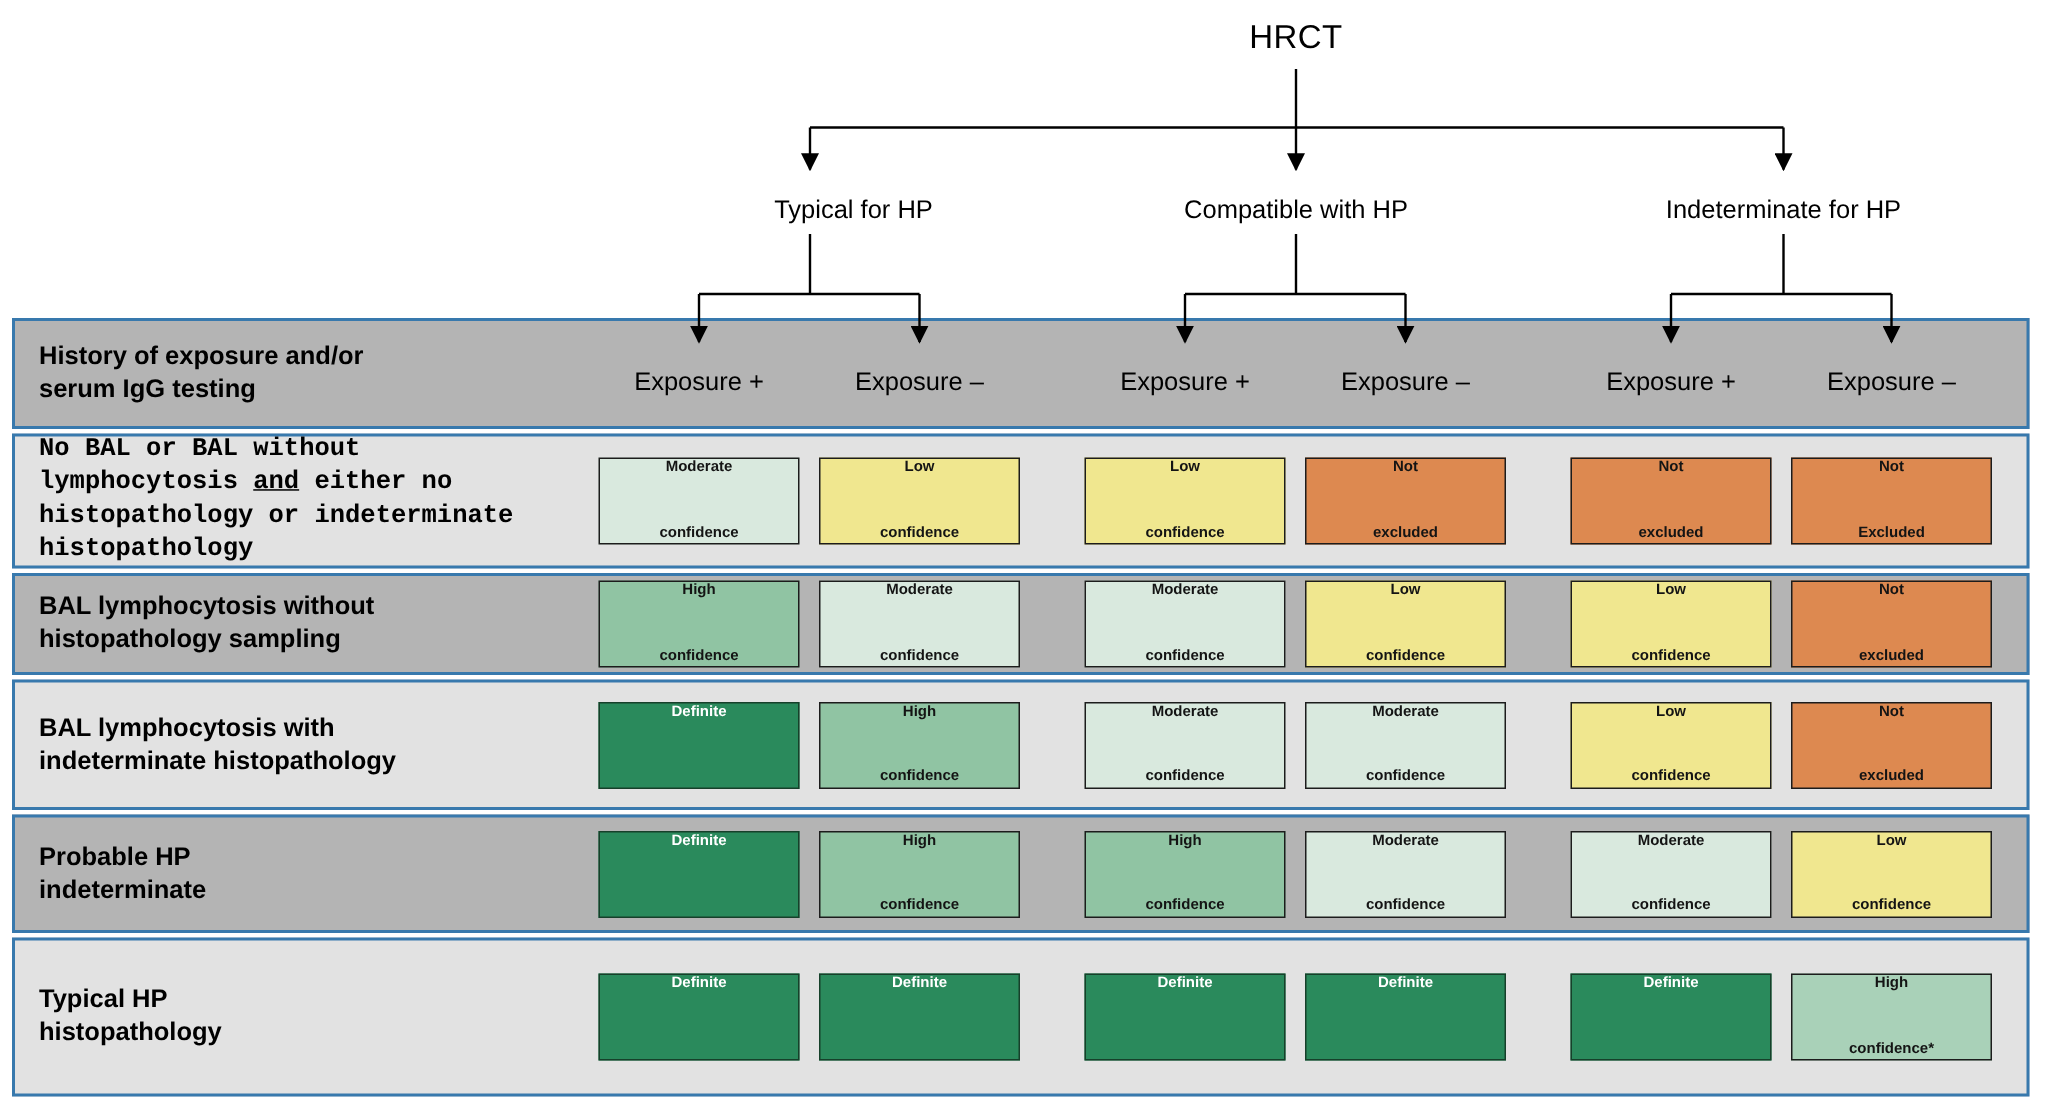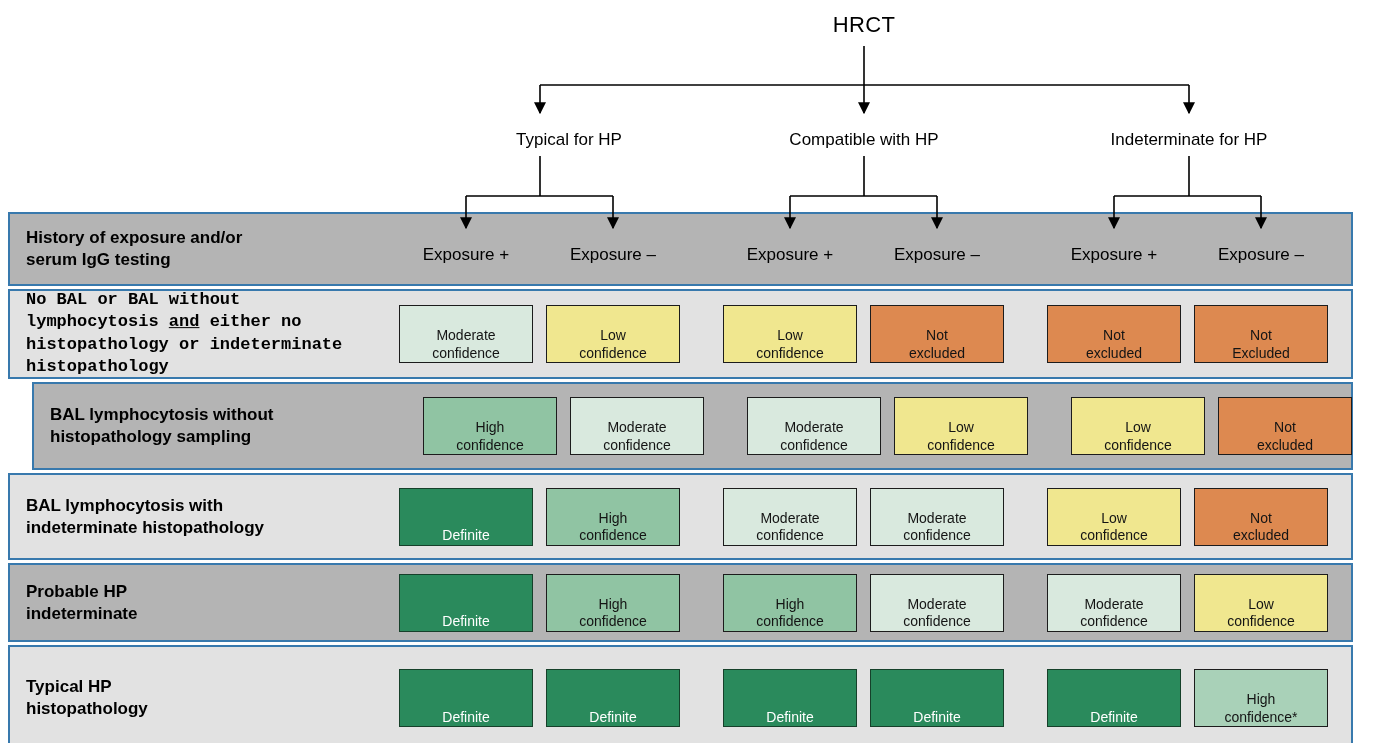--- a/index.html
+++ b/index.html
@@ -17,38 +17,38 @@
     font-size:22px;color:#000;z-index:6;letter-spacing:.3px;}
   #branch-0{top:130px;left:569px;}
   #branch-1{top:130px;left:864px;}
   #branch-2{top:130px;left:1189px;}
   
   #hp-table{position:absolute;left:8px;top:212px;width:1345px;}
   .row{position:relative;box-sizing:border-box;border:2px solid #3879ad;
     margin-bottom:3px;}
   .row.dark{background:#b4b4b4;}
   .row.light{background:#e2e2e2;}
-  .h0{height:74px;}.h1{height:90px;}.h2{height:88px;margin-left:24px;}
+  .h0{height:74px;}.h1{height:90px;}.h2{height:68px;}
   .h3{height:87px;}.h4{height:79px;}.h5{height:106px;}
   .row-label{position:absolute;left:16px;top:50%;transform:translateY(-50%);
     font-weight:bold;font-size:17px;line-height:1.32;color:#000;}
   .w-corner{width:262px;}
   .w-r0{width:345px;font-family:Liberation Mono, monospace;}
   .w-r1{width:270px;}
   .w-r2{width:265px;}
   .w-r3{width:170px;}
   .w-r4{width:170px;}
   .u{text-decoration:underline;}
   .colhead{position:absolute;top:31px;width:134px;text-align:center;
     font-size:17px;color:#000;white-space:nowrap;}
   .cell{position:absolute;top:50%;transform:translateY(-50%);
     width:134px;height:58px;box-sizing:border-box;
     border:1.5px solid #1c1c1c;background:#fff;
-    display:flex;flex-direction:column;justify-content:flex-end;align-items:center;
-    font-size:14px;line-height:1.25;text-align:center;}
+    display:flex;flex-direction:column;justify-content:space-between;align-items:center;
+    font-size:10px;line-height:1.25;text-align:center;font-weight:bold;}
   .cl{width:100%;}
   
   .c0{left:389px;}.c1{left:536px;}.c2{left:713px;}
   .c3{left:860px;}.c4{left:1037px;}.c5{left:1184px;}
 </style>
 </head>
 <body>
 
 <svg id="tree-svg" width="1377" height="240">
   <defs>

